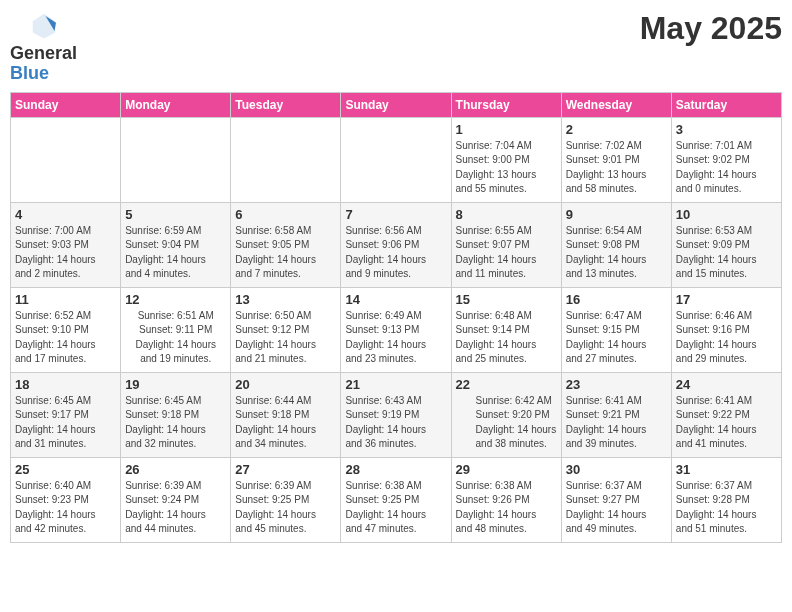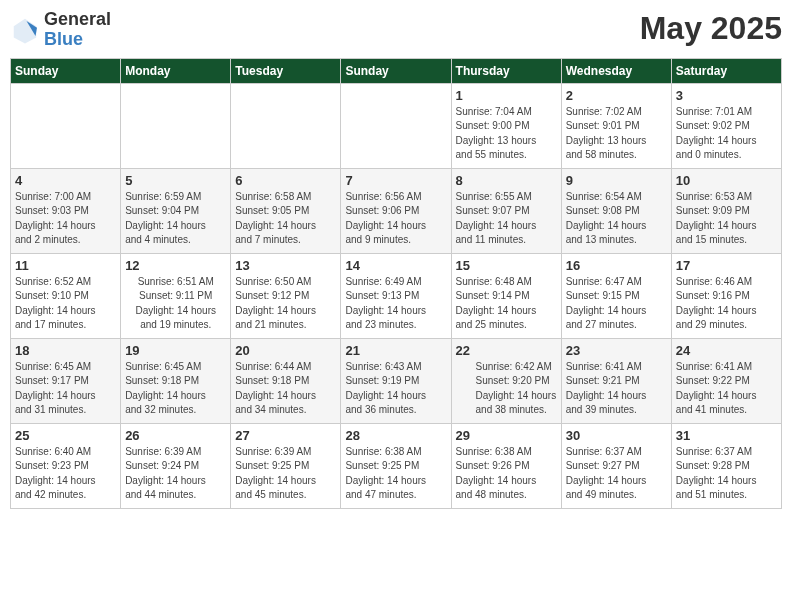--- a/index.html
+++ b/index.html
@@ -13,20 +13,21 @@
     .header {
       display: flex;
       justify-content: space-between;
       align-items: flex-start;
       margin-bottom: 8px;
     }
     .logo {
       display: flex;
       align-items: center;
       gap: 4px;
+      flex-direction: column;
     }
     .logo-text {
       display: flex;
       flex-direction: column;
       line-height: 1.1;
     }
     .logo-general {
       font-size: 18px;
       font-weight: bold;
       color: #333;
@@ -50,21 +51,21 @@
     .location {
       font-size: 15px;
       color: #555;
     }
     table {
       width: 100%;
       border-collapse: collapse;
       table-layout: fixed;
     }
     thead tr th {
-      background-color: #14532d;
+      background-color: #ec4899;
       color: #fff;
       font-size: 12px;
       font-weight: bold;
       padding: 5px 4px;
       text-align: left;
       border: 1px solid #ccc;
     }
     tbody tr td {
       border: 1px solid #ccc;
       vertical-align: top;

